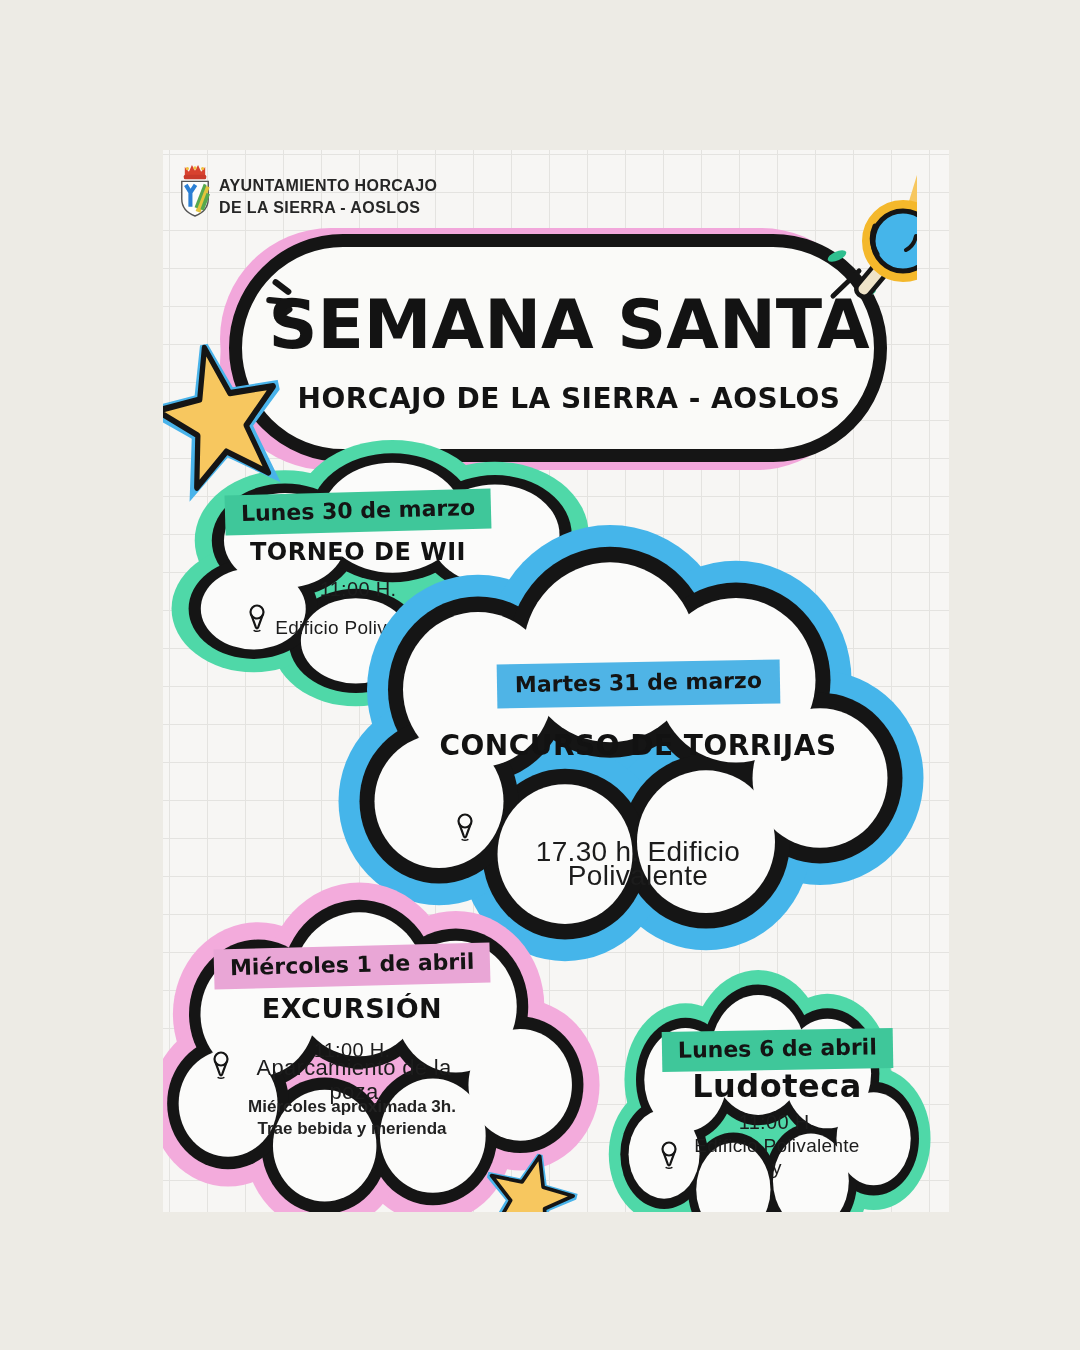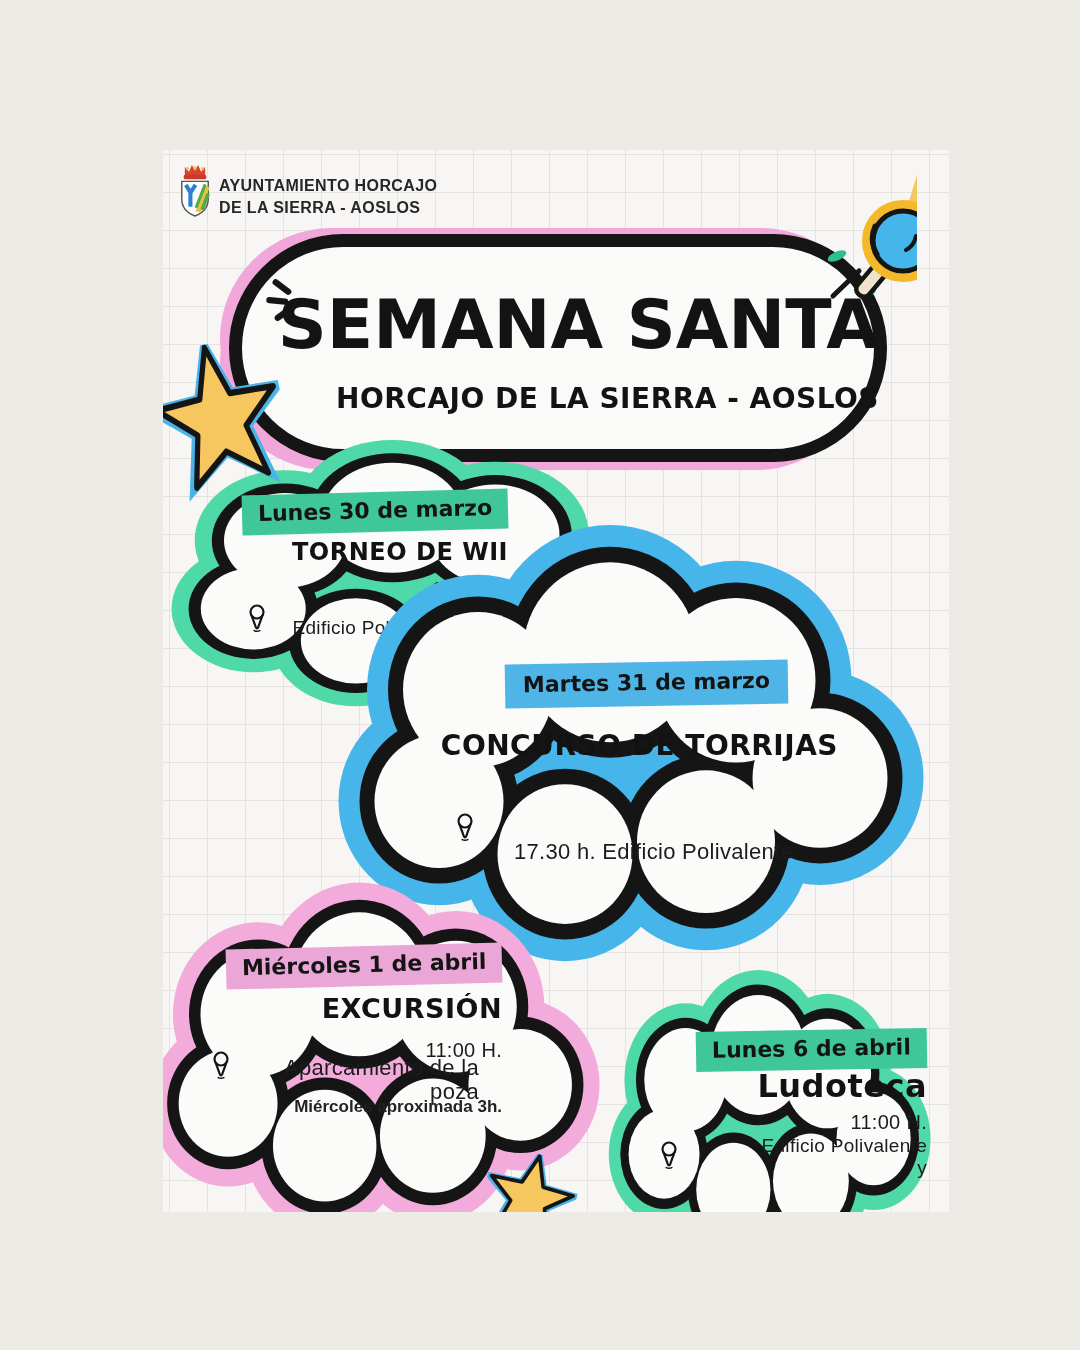--- a/index.html
+++ b/index.html
@@ -15,21 +15,21 @@
     background-color:#F7F6F4;
     background-image:
       linear-gradient(#E4E3E0 1px, transparent 1px),
       linear-gradient(90deg, #E4E3E0 1px, transparent 1px);
     background-size:38px 38px;
     background-position:6px 4px;
     overflow:hidden;
     padding-left:32px;
   }
   .abs{position:absolute;}
-  .ctr{text-align:right;}
+  .ctr{text-align:center;}
   
   .org{
     font:600 16px/22px "Liberation Sans", sans-serif;
     color:#262626;letter-spacing:.4px;
   }
   
   .bubble{
     position:absolute;left:66px;top:84px;width:658px;height:228px;
     box-sizing:border-box;
     border:13px solid #151515;border-radius:120px;
@@ -158,37 +158,38 @@
         <use href="#cloud-m" fill="#151515"></use>
         <use href="#cloud-s" fill="#FBFBFA"></use>
     </svg>
     <div class="abs ctr" style="left:325px;top:512px;width:300px">
       <span class="ev-date" style="background:#4FB4E6;transform:rotate(-1deg);padding:8px 18px 10px">Martes 31 de marzo</span>
     </div>
     <div class="abs ctr ev-title" style="left:275px;top:580px;width:400px;font-size:28px;line-height:32px">CONCURSO DE TORRIJAS</div>
     <svg class="abs" style="left:290px;top:660px" width="24" height="34" viewBox="0 0 24 32">
       <use href="#pin" stroke="#151515"></use>
     </svg>
-    <div class="abs ctr ev-body" style="left:320px;top:690px;width:310px;font-size:22px">17.30 h. Edificio Polivalente</div>
+    <div class="abs ctr ev-body" style="left:320px;top:690px;width:310px;font-size:28px">17.30 h. Edificio Polivalente</div>
 
     <svg class="cloud" style="left:-20px;top:730px" width="460" height="360" viewBox="0 0 400 290" preserveAspectRatio="none">
       <use href="#cloud-l" fill="#F3ABDC"></use>
         <use href="#cloud-m" fill="#151515"></use>
         <use href="#cloud-s" fill="#FBFBFA"></use>
     </svg>
     <div class="abs ctr" style="left:39px;top:796px;width:300px">
       <span class="ev-date" style="background:#E9A6D6;transform:rotate(-1.5deg)">Miércoles 1 de abril</span>
     </div>
     <div class="abs ctr ev-title" style="left:39px;top:842px;width:300px;font-size:27px;line-height:34px">EXCURSIÓN</div>
     <div class="abs ctr ev-body" style="left:39px;top:888px;width:300px">11:00 H.</div>
     <svg class="abs" style="left:46px;top:898px" width="24" height="34" viewBox="0 0 24 32">
       <use href="#pin" stroke="#151515"></use>
     </svg>
     <div class="abs ctr ev-body" style="left:66px;top:906px;width:250px;font-size:22px">Aparcamiento de la poza</div>
     <div class="abs ctr ev-note" style="left:39px;top:946px;width:300px">Miércoles aproximada 3h.</div>
+    <div class="abs ctr ev-note" style="left:39px;top:968px;width:300px">Trae bebida y merienda</div>
 
     <svg class="cloud" style="left:440px;top:818px" width="330" height="300" viewBox="0 0 400 290" preserveAspectRatio="none">
       <use href="#cloud-l" fill="#4FD8A8"></use>
         <use href="#cloud-m" fill="#151515"></use>
         <use href="#cloud-s" fill="#FBFBFA"></use>
     </svg>
     <div class="abs ctr" style="left:464px;top:880px;width:300px">
       <span class="ev-date" style="background:#3FC79A;transform:rotate(-1deg)">Lunes 6 de abril</span>
     </div>
     <div class="abs ctr ev-title" style="left:464px;top:920px;width:300px;font-size:32px;line-height:32px">Ludoteca</div>

